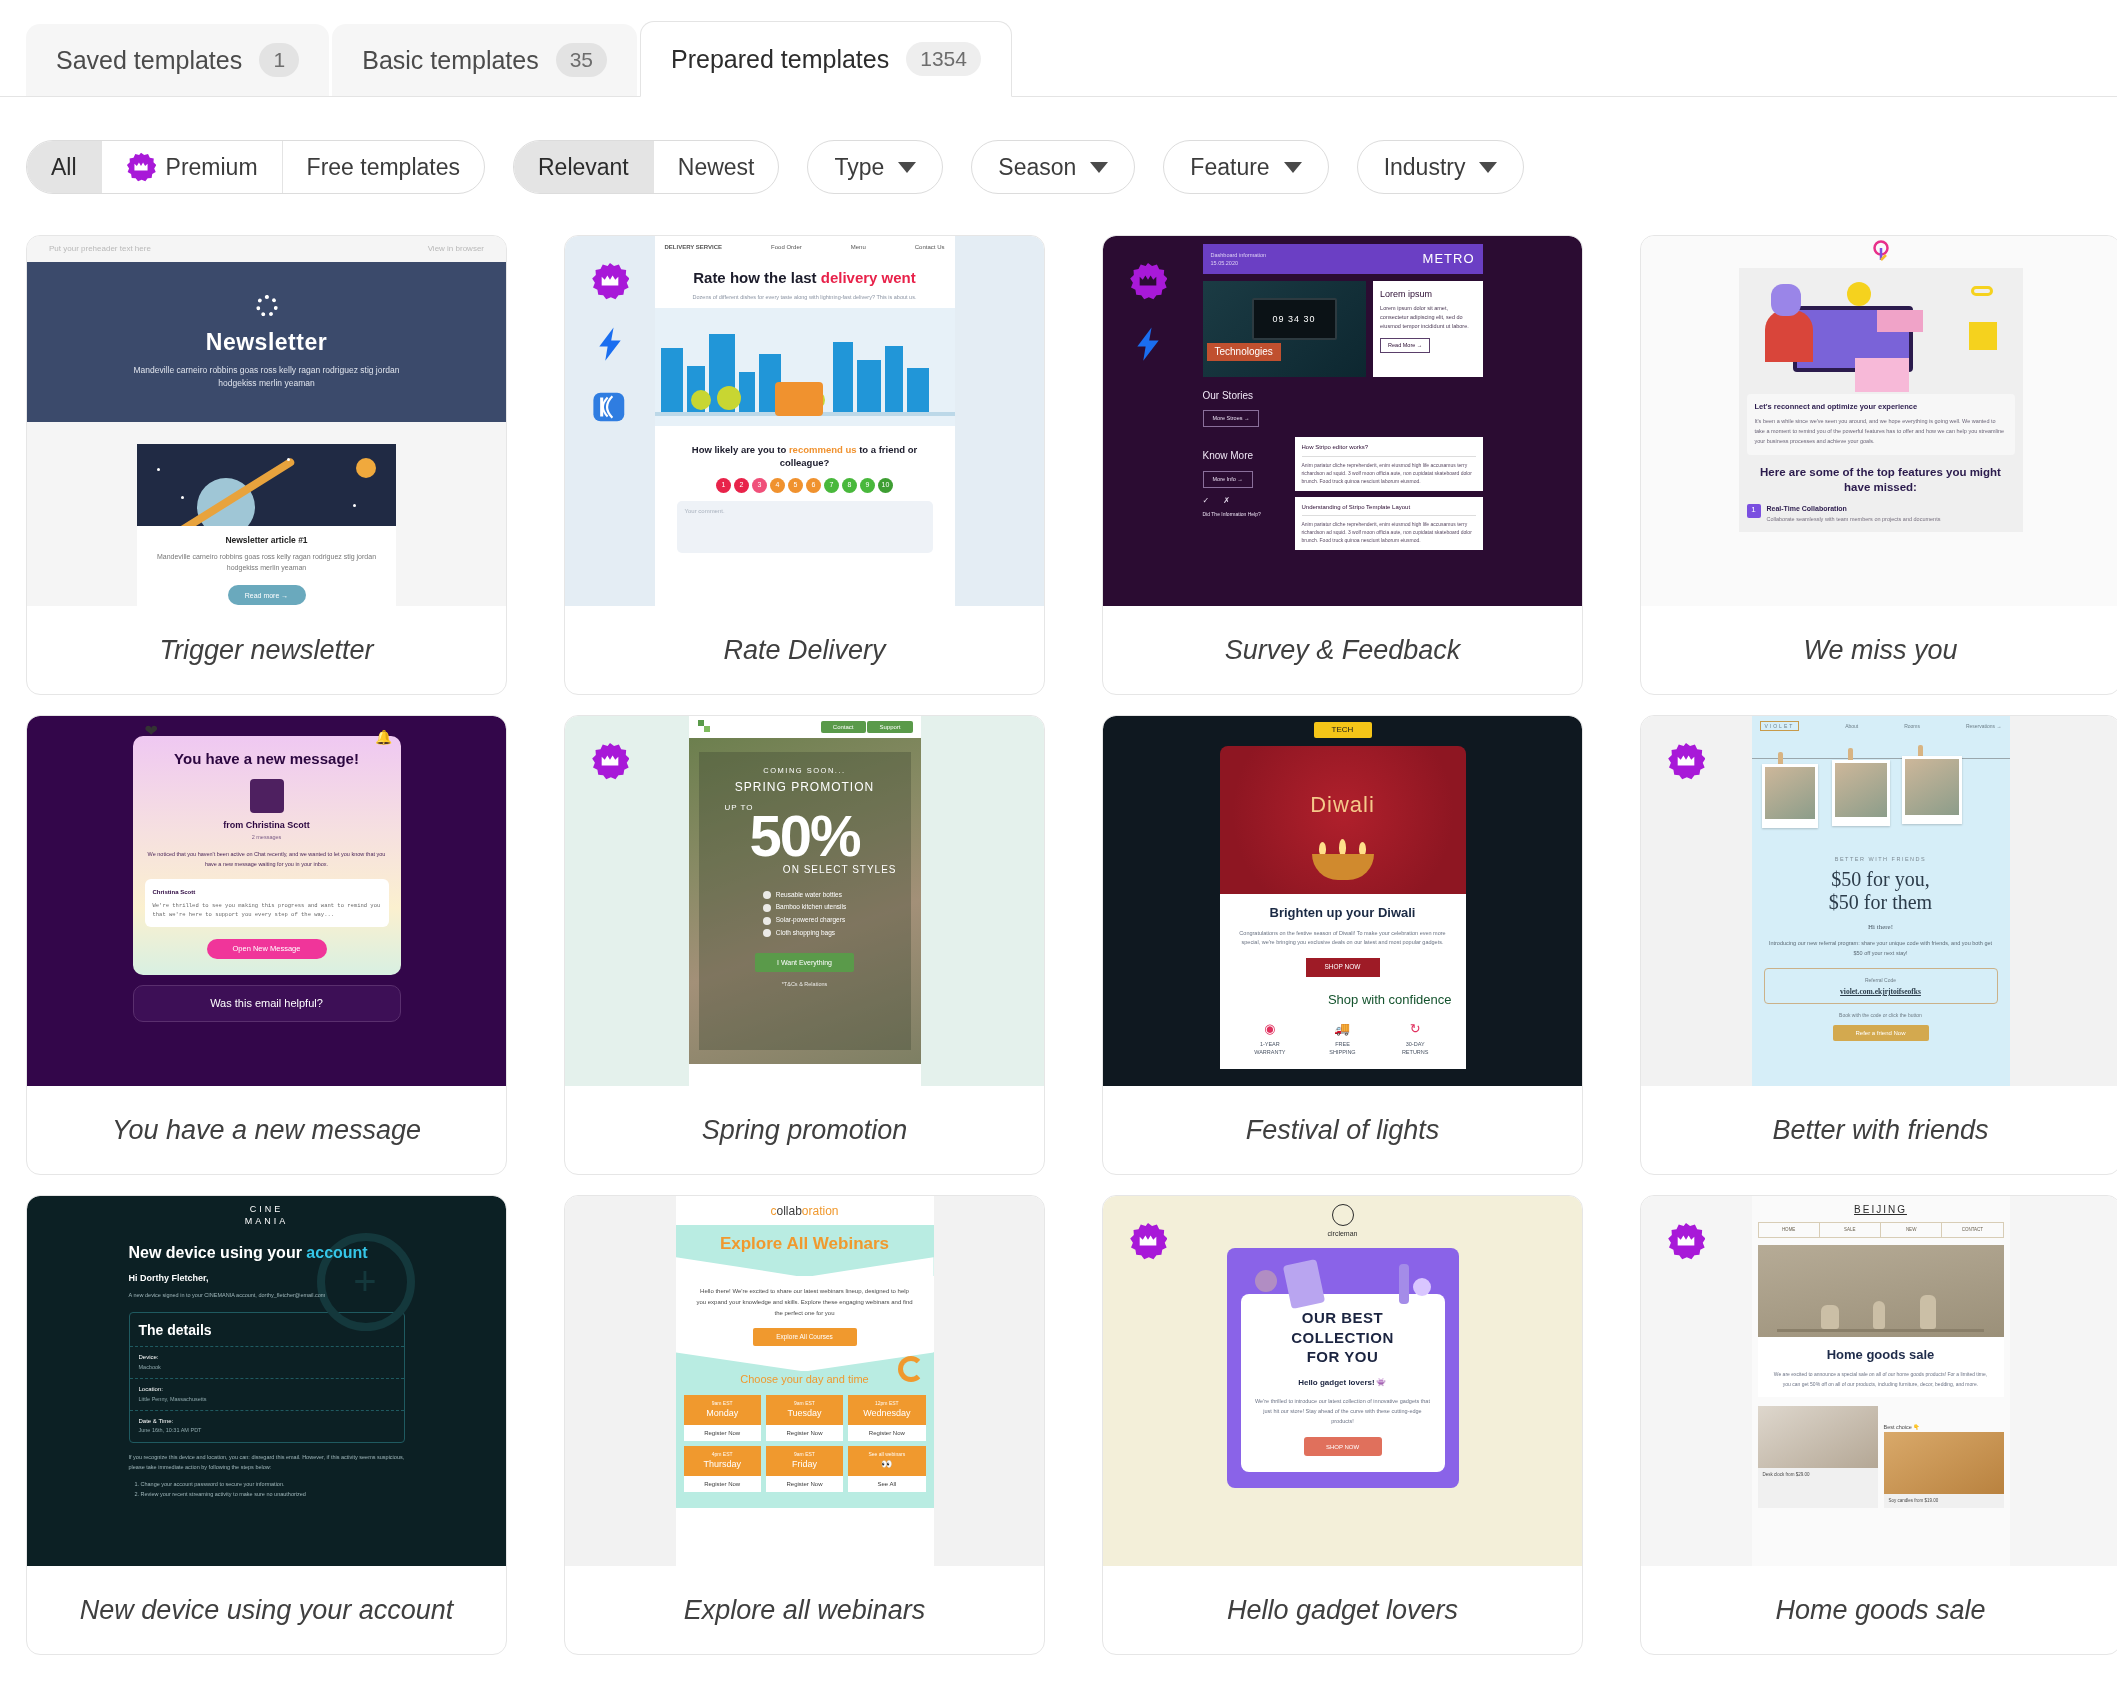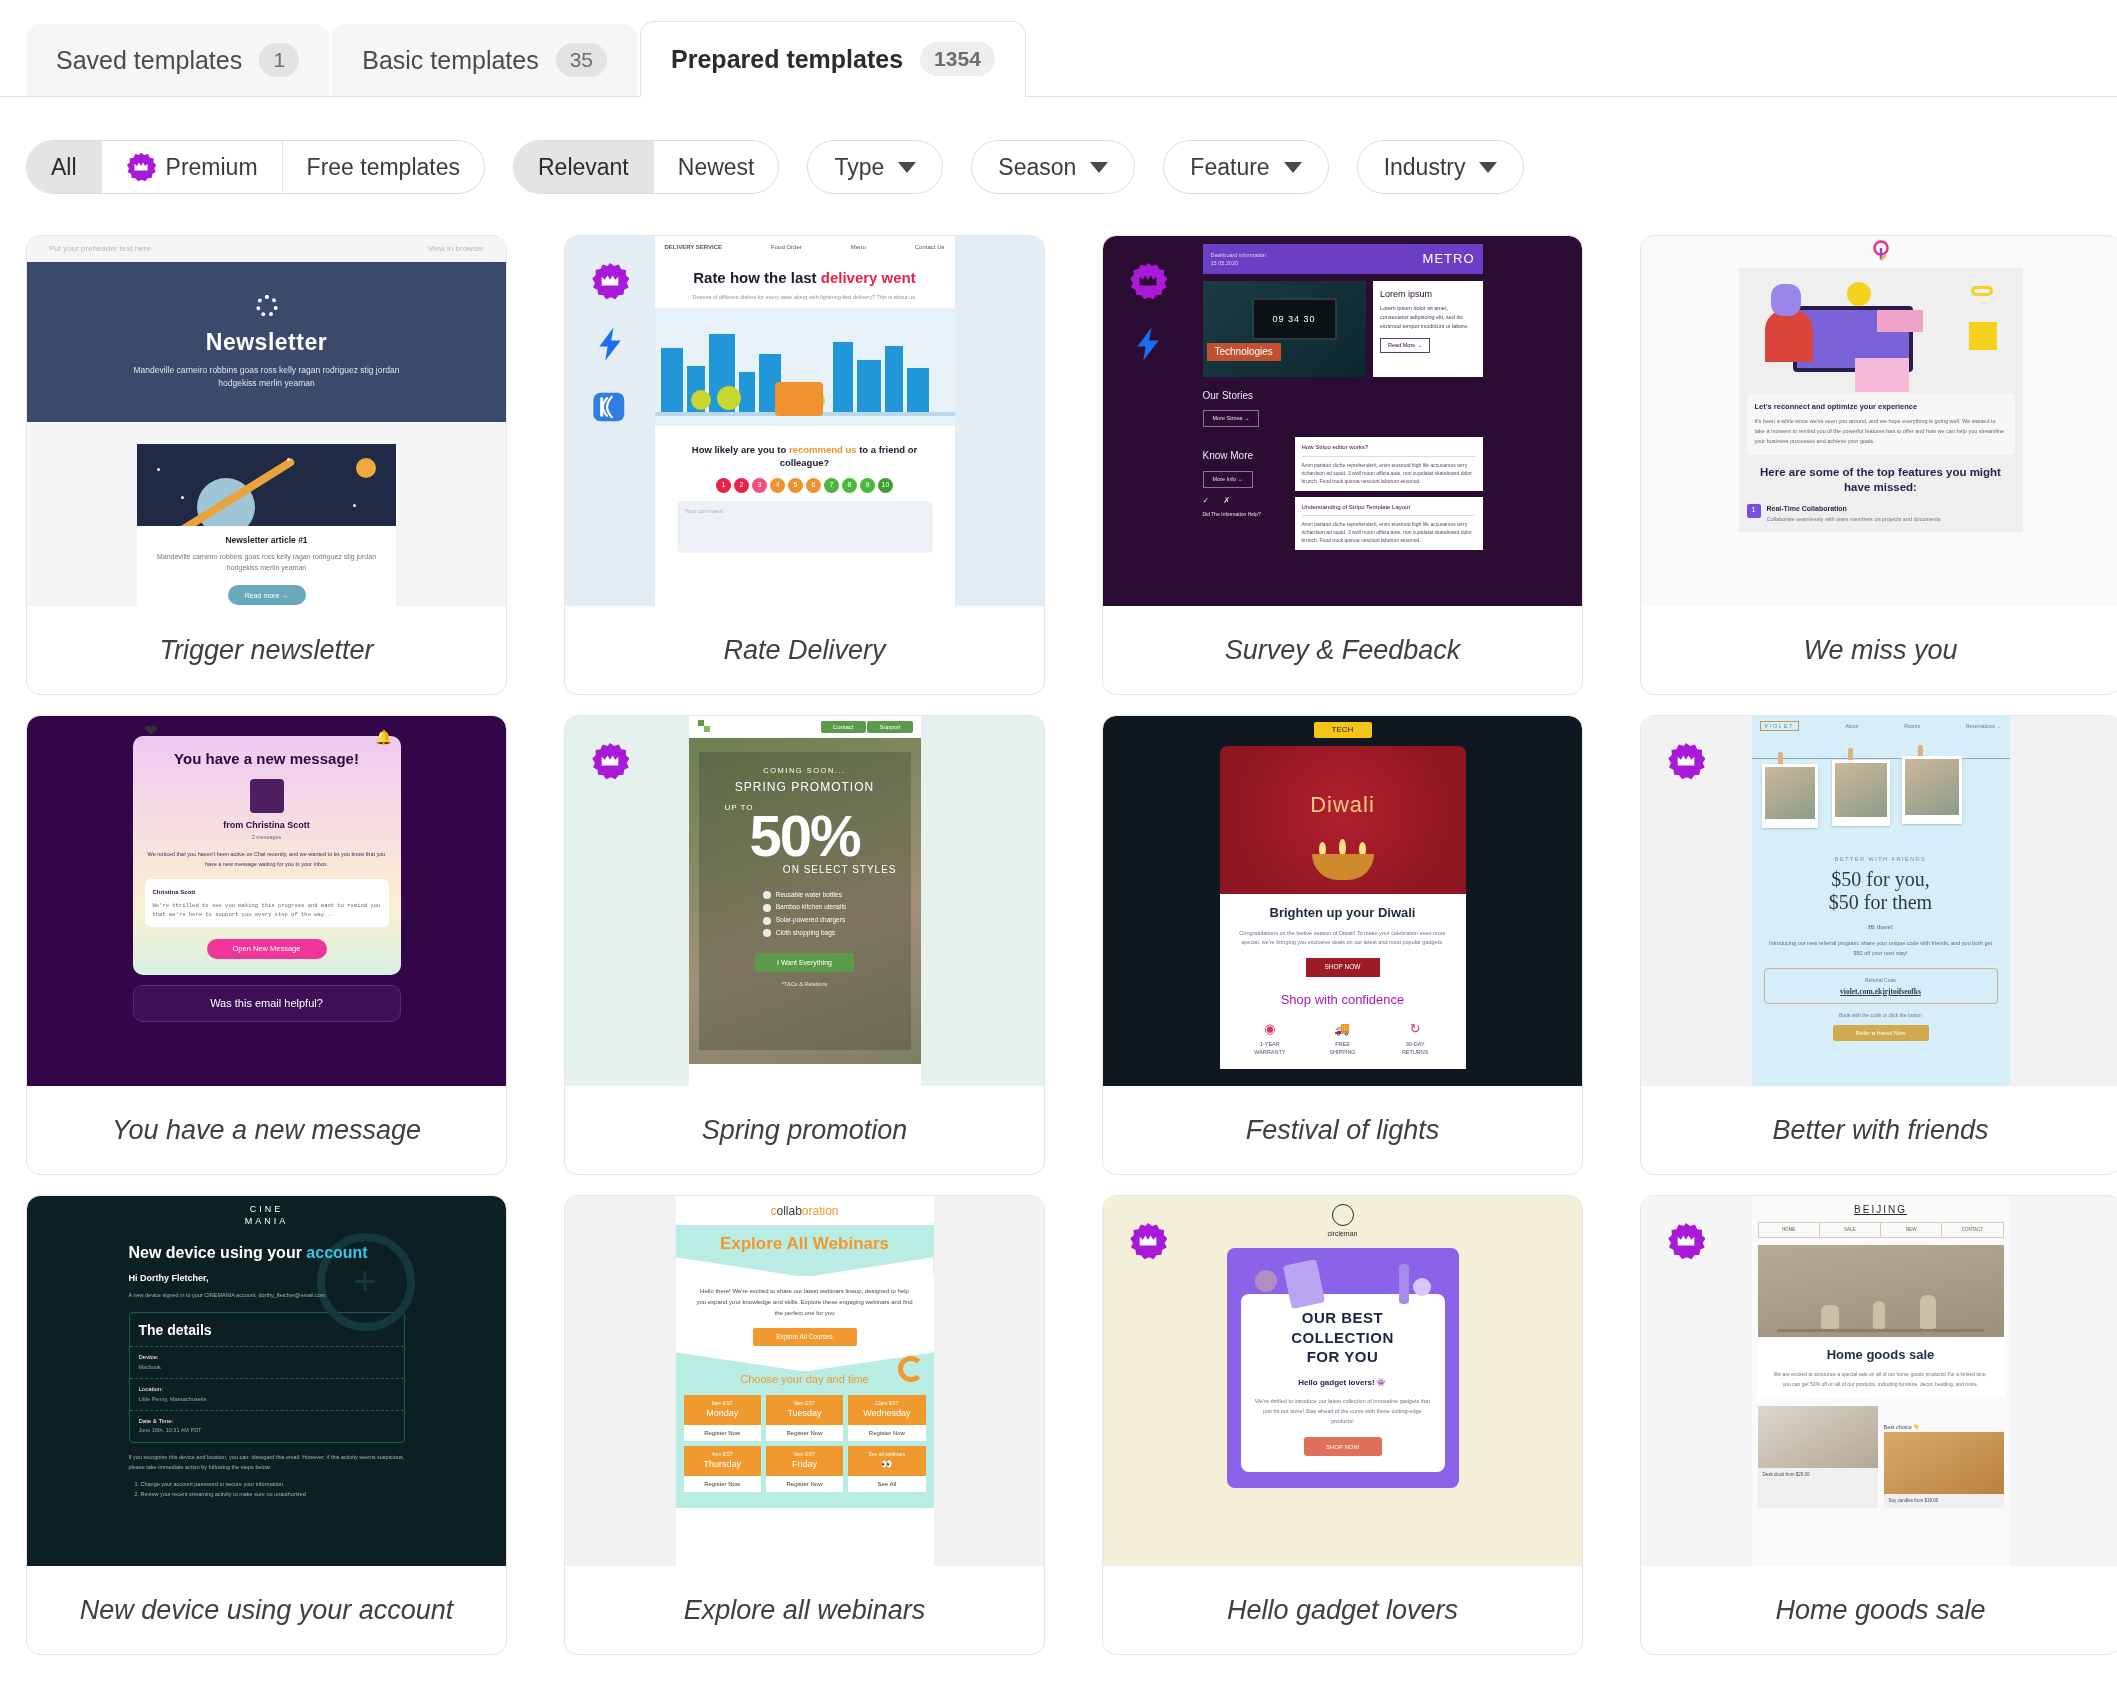--- a/index.html
+++ b/index.html
@@ -33,21 +33,20 @@
     margin-right: 3px;
   }
   .tab.active {
     background: #ffffff;
     border: 1px solid #e4e4e4;
     border-bottom: 1px solid #ffffff;
     color: #2c2c2c;
     z-index: 3;
     margin-bottom: -1px;
     height: 76px;
-    font-weight: bold;
   }
   .tab .count {
     background: #e3e3e3;
     color: #6d6d6d;
     border-radius: 20px;
     font-size: 21px;
     padding: 5px 14px;
     min-width: 40px;
     text-align: center;
     line-height: 1.1;
@@ -285,21 +284,21 @@
   .c7 .pv { width: 258px; background:#0f1820; }
   .c7 .tag{margin:6px auto 0;width:58px;height:16px;background:#f5c518;color:#1b1b1b;font-size:8px;display:flex;align-items:center;justify-content:center;border-radius:2px;}
   .c7 .red{height:148px;margin:8px 6px 0;background:radial-gradient(circle at 50% 45%, #b0202c 0%, #8e1622 75%);border-radius:8px 8px 0 0;position:relative;overflow:hidden;}
   .c7 .diw{position:absolute;left:0;right:0;top:44px;text-align:center;color:#f5c98a;font-size:22px;letter-spacing:1px;}
   .c7 .lamp{position:absolute;bottom:14px;left:50%;transform:translateX(-50%);width:62px;height:26px;background:#d08a2e;border-radius:0 0 26px 26px;}
   .c7 .flame{position:absolute;width:7px;height:14px;border-radius:50% 50% 45% 45%;background:#ffe08a;bottom:38px;}
   .c7 .white{background:#fff;margin:0 6px;padding:10px 14px 12px;}
   .c7 .white h3{margin:0;text-align:center;font-size:13px;color:#1b2a44;}
   .c7 .white p{margin:7px 0 0;text-align:center;font-size:5.5px;color:#6a7383;line-height:1.8;}
   .c7 .shop{margin:10px auto 0;width:74px;height:19px;background:#9e1b26;color:#fff;font-size:6.5px;display:flex;align-items:center;justify-content:center;}
-  .c7 .white h4{margin:14px 0 0;text-align:center;font-size:13px;color:#a21caf;font-weight:normal;}
+  .c7 .white h4{margin:14px 0 0;text-align:right;font-size:13px;color:#14532d;font-weight:normal;}
   .c7 .trio{display:flex;margin-top:10px;}
   .c7 .trio div{flex:1;text-align:center;font-size:5.5px;color:#4a5464;line-height:1.6;}
   .c7 .trio .ic{font-size:13px;color:#e0305e;}
 
   
   .c8 { background: #f2f2f2; }
   .c8 .pv { width: 258px; background:#d6eef8; }
   .c8 .nav{height:20px;background:#d6eef8;display:flex;align-items:center;justify-content:space-between;padding:0 8px;}
   .c8 .logo{font-size:10px;letter-spacing:2px;color:#c79a4a;border:1px solid #c79a4a;padding:1px 4px;}
   .c8 .nav span{font-size:5px;color:#6d7f89;}

